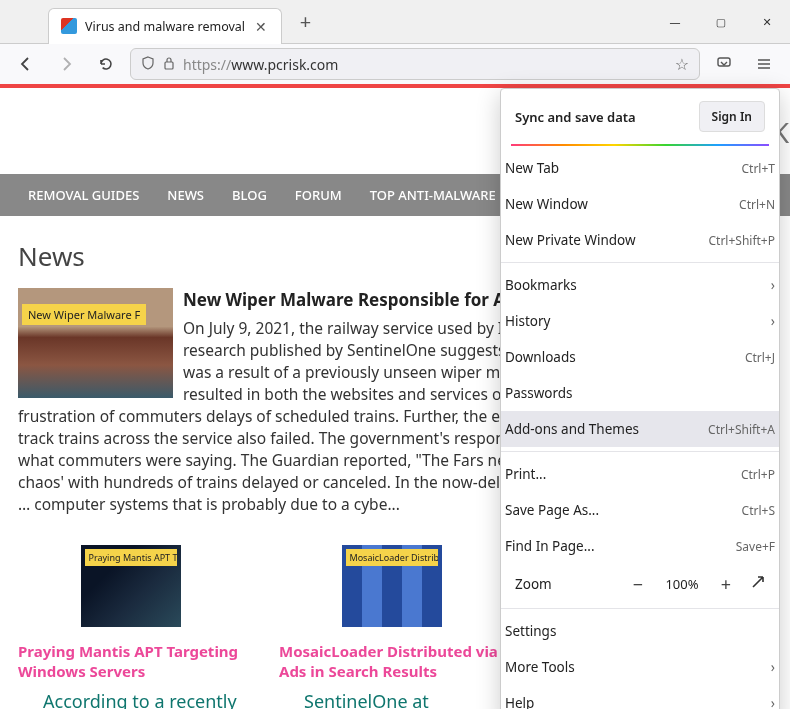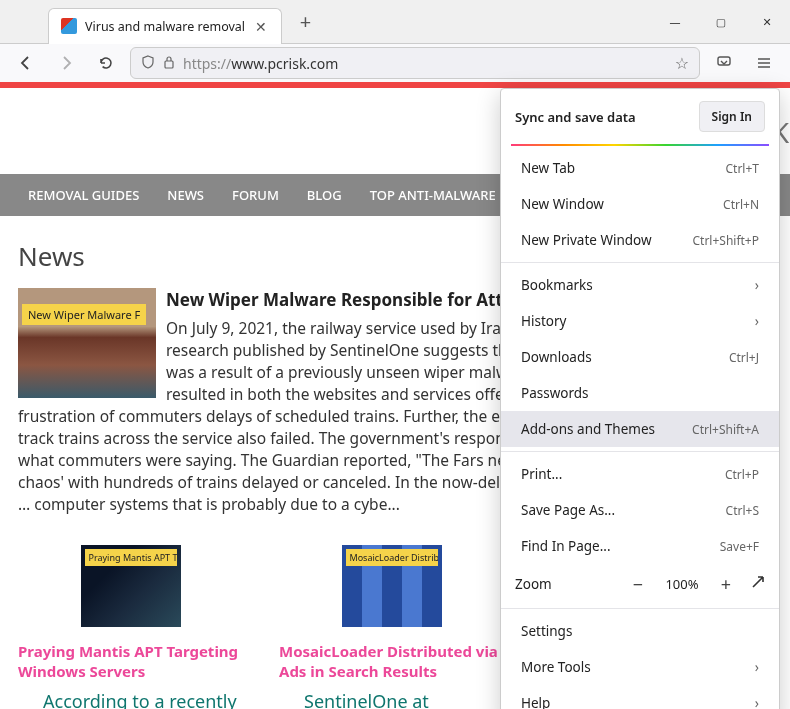--- a/index.html
+++ b/index.html
@@ -7,21 +7,21 @@
     
     .window-top { height: 44px; background: #f0f0f0; display: flex; align-items: center; border-bottom: 1px solid #ccc; }
     .tab { background: #fff; border: 1px solid #ccc; border-bottom: none; border-radius: 6px 6px 0 0; padding: 6px 12px; margin-left: 48px; display: flex; align-items: center; gap: 8px; height: 36px; margin-top: 8px; }
     .tab-icon { width: 16px; height: 16px; background: linear-gradient(135deg, #d32 40%, #39d 40%); border-radius: 2px; }
     .tab-text { font-size: 12.5px; color: #222; max-width: 160px; white-space: nowrap; overflow: hidden; }
     .tab-close { color: #555; font-size: 14px; padding: 0 2px; cursor: pointer; }
     .new-tab { margin-left: 12px; color: #555; font-size: 20px; cursor: pointer; padding: 0 6px; }
     .win-controls { margin-left: auto; display: flex; }
     .win-btn { width: 46px; height: 36px; display: flex; align-items: center; justify-content: center; color: #333; font-size: 11px; cursor: pointer; }
     
-    .toolbar { height: 44px; background: #f9f9fb; display: flex; align-items: center; padding: 0 10px; gap: 8px; border-bottom: 6px solid #ef4444; }
+    .toolbar { height: 44px; background: #f9f9fb; display: flex; align-items: center; padding: 0 10px; gap: 8px; border-bottom: 4px solid #ef4444; }
     .nav-btn { width: 32px; height: 32px; display: flex; align-items: center; justify-content: center; color: #555; cursor: pointer; border-radius: 4px; }
     .nav-btn.disabled { opacity: 0.4; }
     .addr-bar { flex: 1; background: #f0f0f4; border: 1px solid #ccc; border-radius: 6px; height: 32px; display: flex; align-items: center; padding: 0 10px; gap: 8px; }
     .addr-icon { color: #666; font-size: 14px; }
     .addr-url { font-size: 14px; color: #333; flex: 1; }
     .addr-url .proto { color: #888; }
     .addr-star { margin-left: auto; color: #666; }
     .t-icon { width: 32px; height: 32px; display: flex; align-items: center; justify-content: center; color: #555; cursor: pointer; }
     
     .content { padding: 0; }
@@ -32,41 +32,41 @@
     .logo .lt1 { color: #084a78; }
     .logo .lt2 { color: #777; font-size: 28px; font-style: normal; font-weight: normal; letter-spacing: 1px; }
     
     .navbar { background: #888; display: flex; gap: 0; padding: 0 14px; }
     .navbar-item { color: #fff; font-size: 13px; font-weight: 500; padding: 12px 14px; cursor: pointer; }
     
     .page-body { padding: 12px 18px; }
     .page-title { font-size: 26px; color: #444; font-weight: 400; margin: 10px 0 14px; }
     
     .article1 { margin-bottom: 30px; }
-    .art1-img { float: left; width: 138px; height: 110px; margin: 0 10px 4px 0; background: linear-gradient(180deg, #b4977d 0%, #b4977d 35%, #6a3628 45%, #8b5642 70%, #3a5a6a 100%); position: relative; }
+    .art1-img { float: left; width: 155px; height: 110px; margin: 0 10px 4px 0; background: linear-gradient(180deg, #b4977d 0%, #b4977d 35%, #6a3628 45%, #8b5642 70%, #3a5a6a 100%); position: relative; }
     .art1-img .caption { position: absolute; top: 16px; left: 4px; background: #f5d34a; color: #222; font-size: 11px; padding: 3px 6px; white-space: nowrap; overflow: hidden; max-width: 140px; }
     .art1-title { font-size: 17px; font-weight: bold; color: #222; margin-bottom: 6px; }
     .art1-text { font-size: 15.5px; color: #333; line-height: 1.42; }
     
     .cards { display: flex; gap: 36px; margin-top: 24px; }
     .card { width: 225px; }
     .card-img-wrap { text-align: center; margin-bottom: 10px; }
     .card-img1 { display: inline-block; width: 100px; height: 82px; background: linear-gradient(135deg, #0a1426 30%, #1a2a3e 60%, #2a4a5a 100%); position: relative; }
     .card-img1 .cap { position: absolute; top: 4px; left: 4px; background: #f5d34a; color: #222; font-size: 9px; padding: 2px 4px; white-space: nowrap; overflow: hidden; max-width: 92px; }
     .card-img2 { display: inline-block; width: 100px; height: 82px; background: linear-gradient(90deg, #244a9c 0, #244a9c 20%, #4a78d0 20%, #4a78d0 40%, #244a9c 40%, #244a9c 60%, #4a78d0 60%, #4a78d0 80%, #244a9c 80%); position: relative; }
     .card-img2 .cap { position: absolute; top: 4px; left: 4px; background: #f5d34a; color: #222; font-size: 9px; padding: 2px 4px; white-space: nowrap; overflow: hidden; max-width: 92px; }
     .card-title { font-size: 15px; font-weight: bold; color: #ec4899; line-height: 1.3; margin-bottom: 8px; }
     .card-text { font-size: 18px; color: #0f766e; margin-left: 25px; }
     
     .menu-dropdown { position: absolute; right: 10px; top: 88px; width: 280px; background: #fff; border: 1px solid #ccc; border-radius: 4px; box-shadow: 0 6px 24px rgba(0,0,0,0.2); z-index: 50; padding-bottom: 4px; }
     .menu-top { padding: 12px 14px; display: flex; align-items: center; }
     .menu-top-label { font-size: 13px; font-weight: 600; color: #222; }
     .signin-btn { margin-left: auto; background: #f0f0f4; border: 1px solid #ddd; border-radius: 4px; padding: 6px 12px; font-size: 12px; font-weight: 600; color: #222; cursor: pointer; }
     .menu-rainbow { height: 2px; background: linear-gradient(90deg, #ff3b7b, #ff8a00, #ffd500, #38d430, #1ea0ff, #8a4dff); margin: 0 10px 4px; }
-    .menu-item { padding: 9px 20px; display: flex; align-items: center; font-size: 13.5px; color: #222; cursor: pointer; }
+    .menu-item { padding: 9px 4px; display: flex; align-items: center; font-size: 13.5px; color: #222; cursor: pointer; }
     .menu-item.highlighted { background: #e6e6ec; }
     .menu-item .shortcut { margin-left: auto; font-size: 12px; color: #666; }
     .menu-item .chev { margin-left: auto; color: #666; }
     .menu-sep { height: 1px; background: #e4e4e8; margin: 4px 0; }
     .zoom-row { padding: 8px 14px; display: flex; align-items: center; gap: 14px; font-size: 13.5px; color: #222; }
     .zoom-label { flex: 1; }
     .zoom-btn { width: 22px; text-align: center; font-size: 18px; color: #444; cursor: pointer; }
     .zoom-val { font-size: 13px; min-width: 38px; text-align: center; }
     .zoom-full { cursor: pointer; }
   </style>
@@ -131,22 +131,22 @@
   <div class="header-area">
     <div class="logo">
       <span class="logo-icon"></span>
       <span class="lt1">PC</span>
         <span class="lt2">RISK</span>
     </div>
   </div>
   <div class="navbar">
     <div class="navbar-item">REMOVAL GUIDES</div>
     <div class="navbar-item">NEWS</div>
+    <div class="navbar-item">BLOG</div>
     <div class="navbar-item">FORUM</div>
-    <div class="navbar-item">BLOG</div>
     <div class="navbar-item">TOP ANTI-MALWARE</div>
   </div>
   <div class="page-body">
     <h1 class="page-title">News</h1>
     <div class="article1">
       <div class="art1-img">
         <div class="caption">New Wiper Malware F</div>
       </div>
       <div class="art1-title">New Wiper Malware Responsible for Attack on Ir</div>
       <div class="art1-text">On July 9, 2021, the railway service used by Iranians suffered a cyber attack. New research published by SentinelOne suggests the chaos caused during the attack was a result of a previously unseen wiper malware, called Meteor. The attack resulted in both the websites and services offered been shut down and to the frustration of commuters delays of scheduled trains. Further, the electronic tracking system used to track trains across the service also failed. The government's response to the attack was at odds with what commuters were saying. The Guardian reported, "The Fars news agency reported 'unprecedented chaos' with hundreds of trains delayed or canceled. In the now-deleted report, it said the disruption in … computer systems that is probably due to a cybe...</div>

